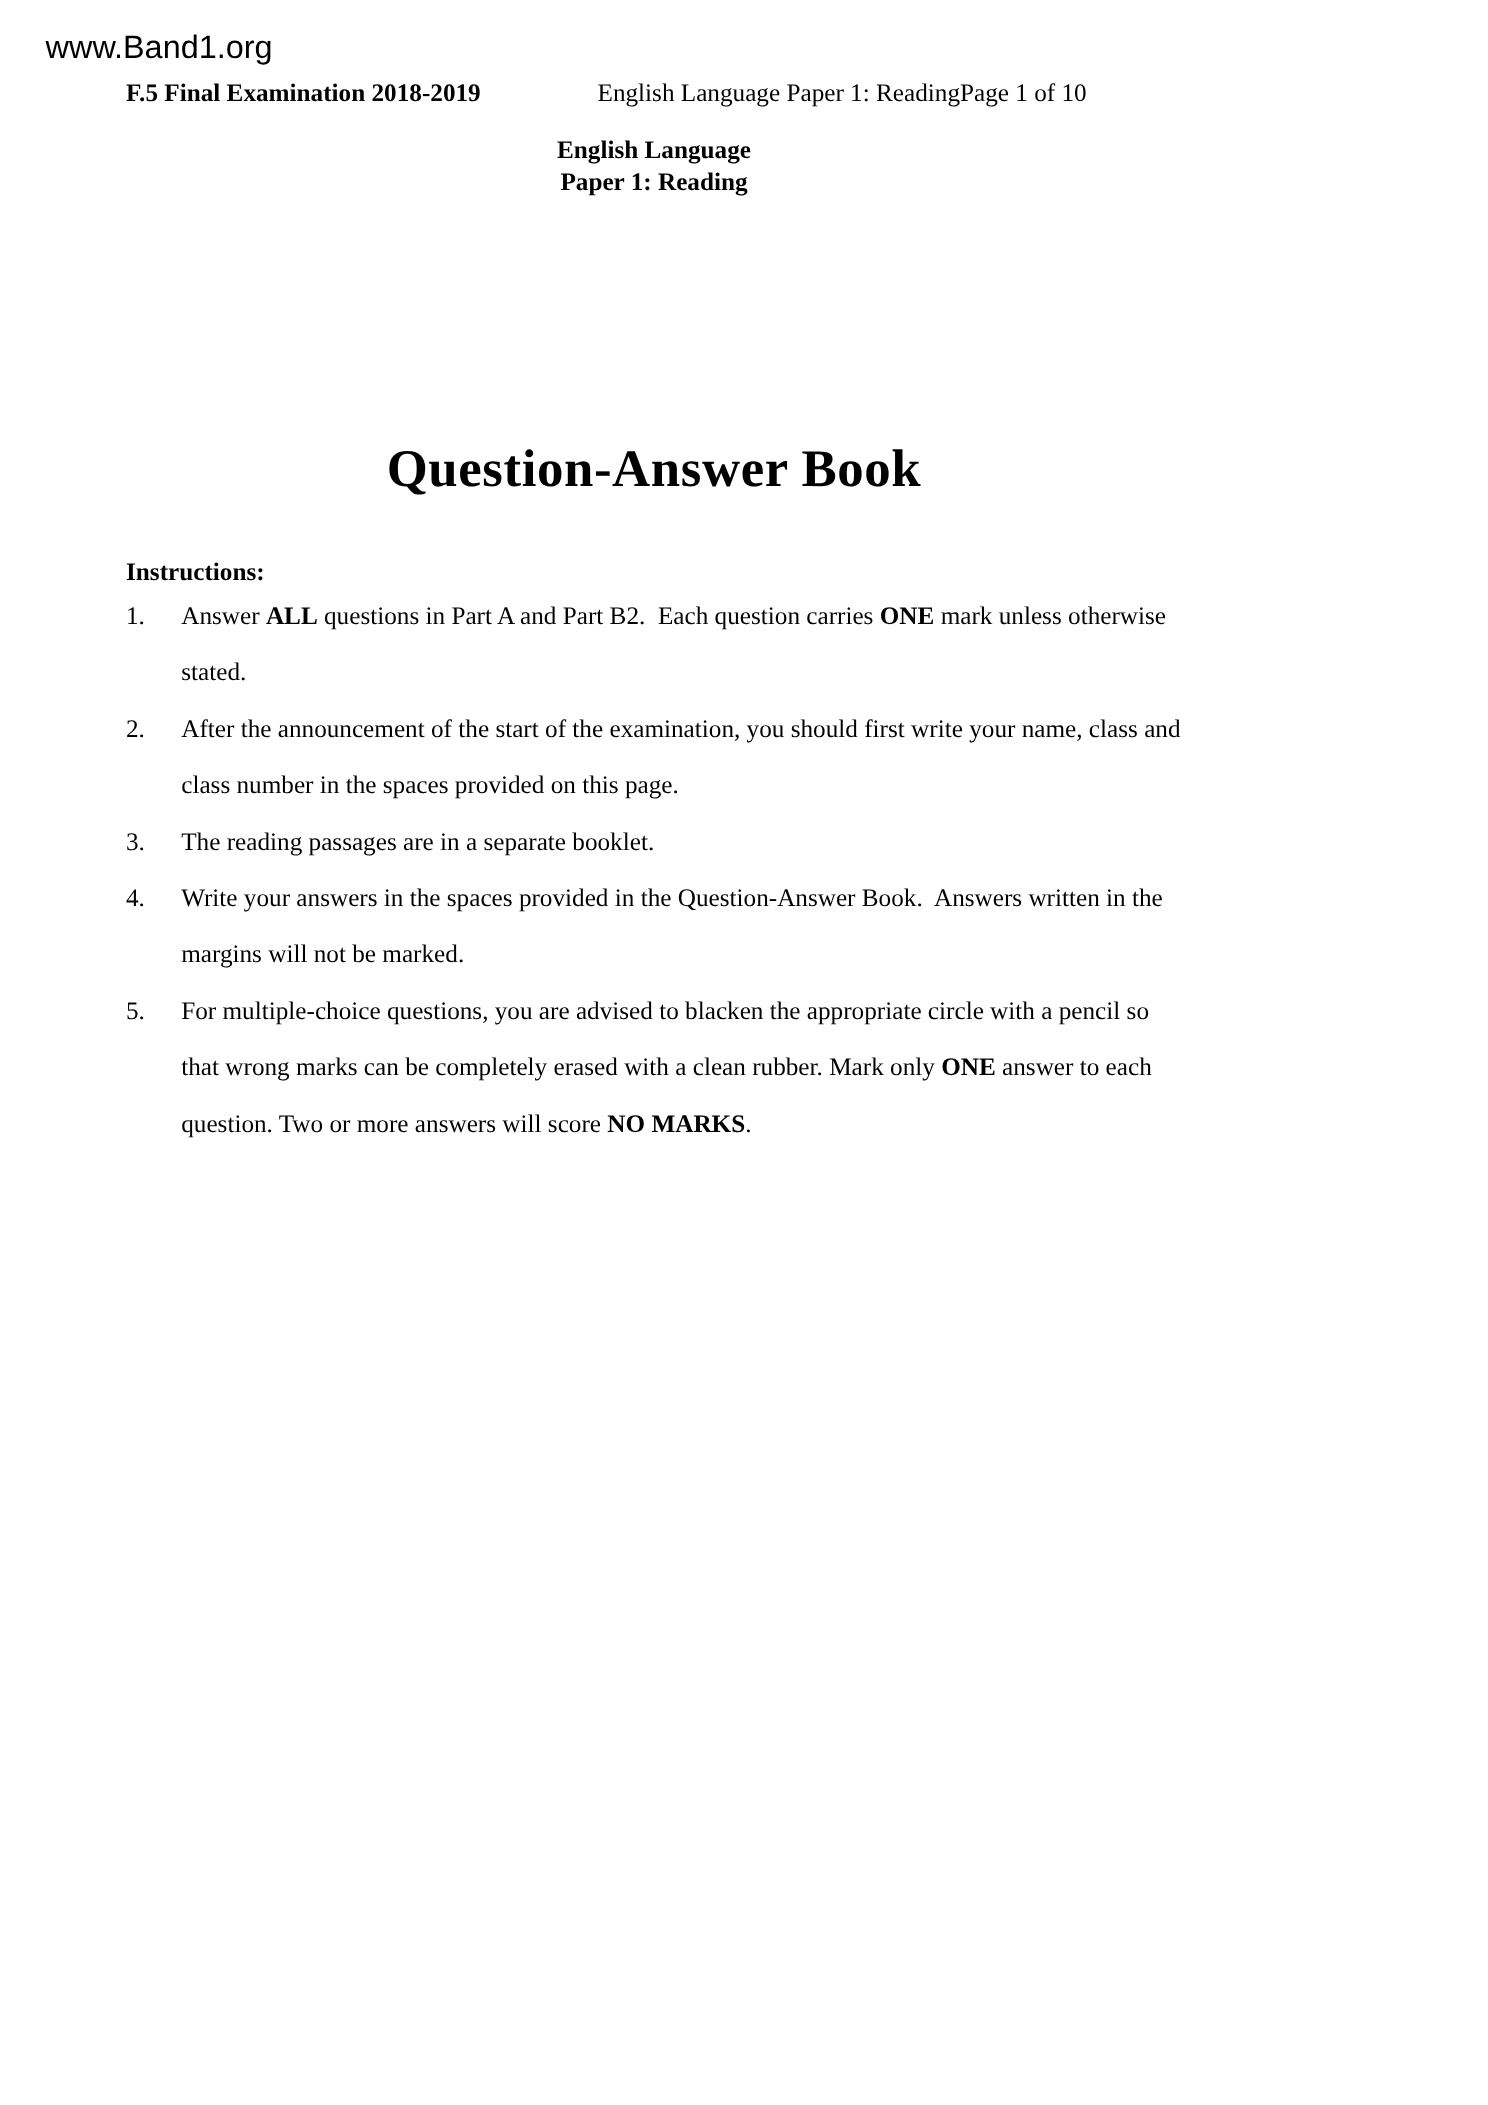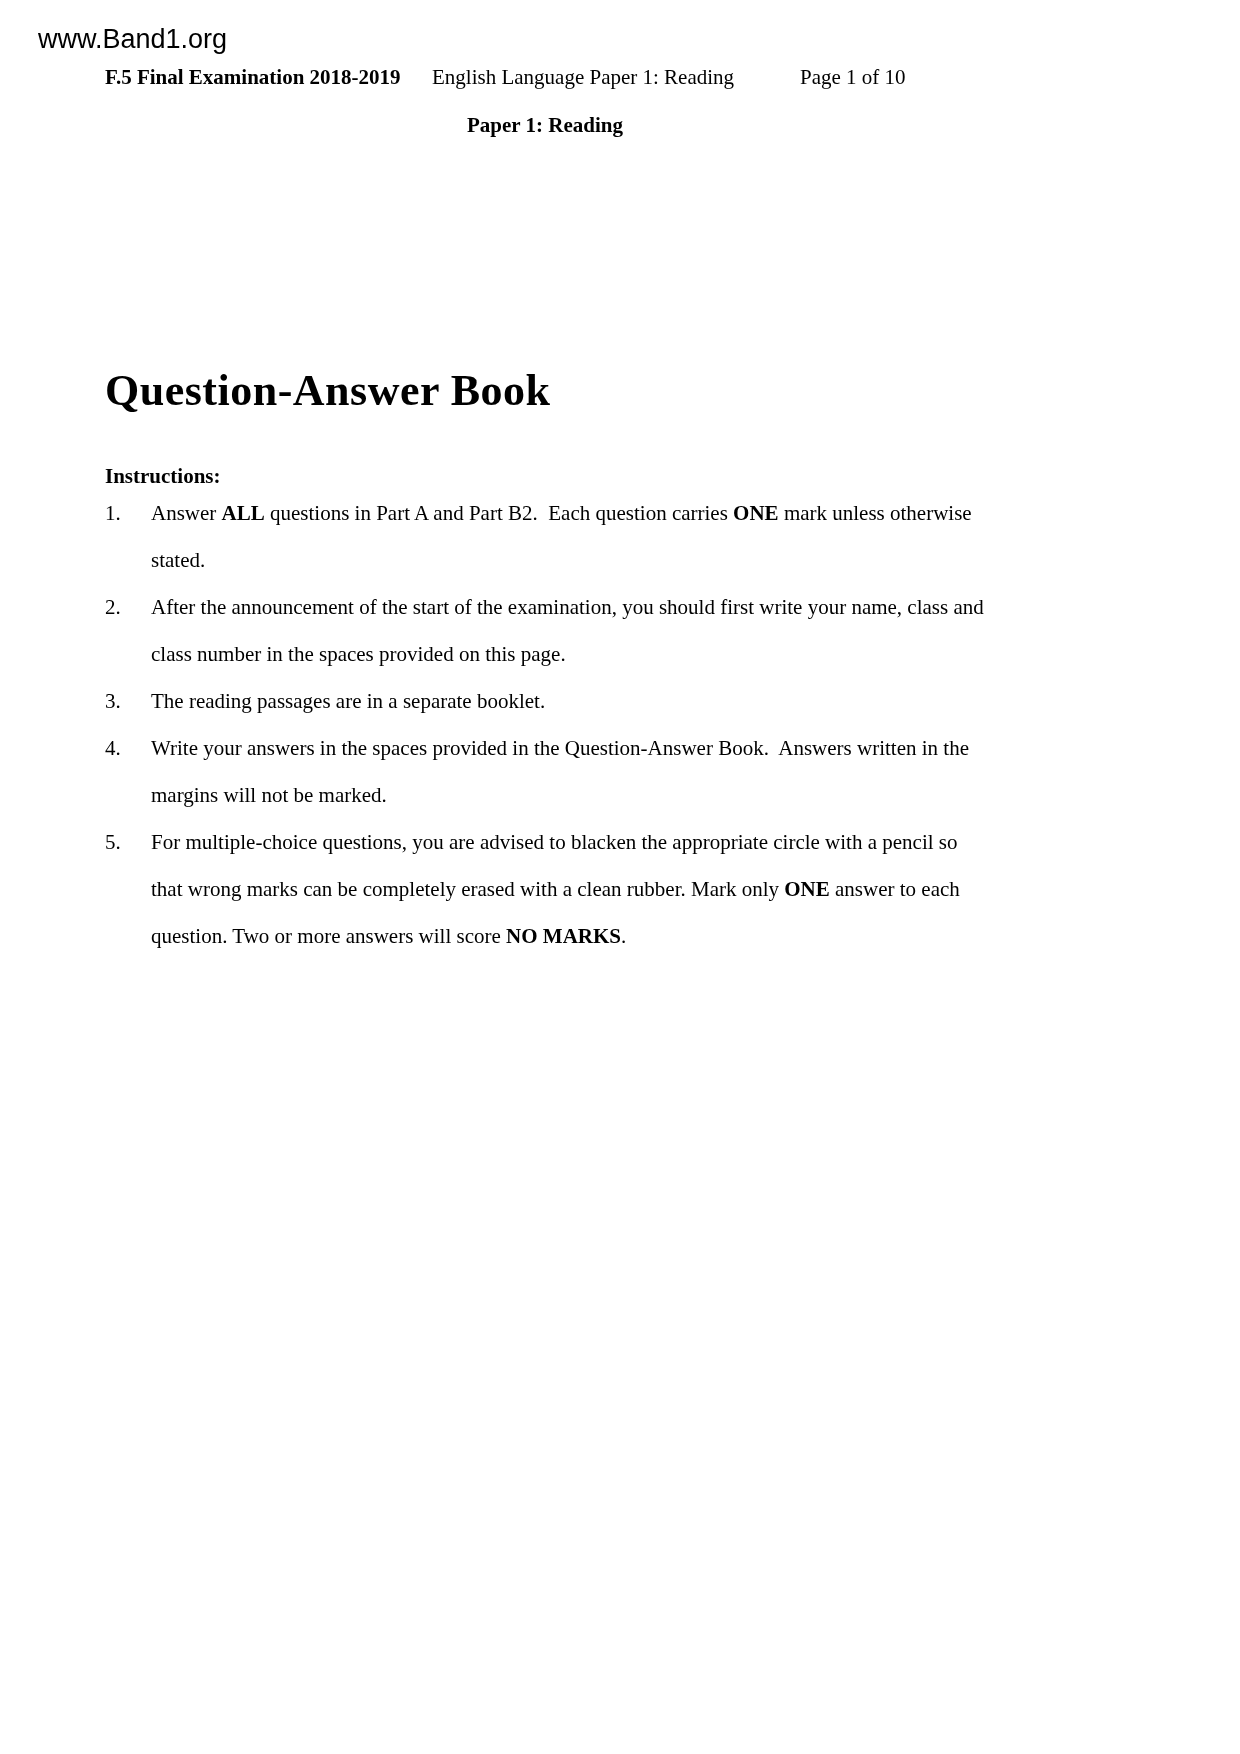--- a/index.html
+++ b/index.html
@@ -26,21 +26,21 @@
   .page-header {
     position: absolute;
     left: 105px;
     top: 64px;
     width: 800px;
     display: flex;
     font-size: 21px;
     line-height: 26px;
   }
   .ph-left { width: 327px; flex: none; font-weight: bold; }
-  .ph-center { width: 368px; flex: none; }
+  .ph-center { width: 368px; flex: none; text-align: right; }
   .ph-right { flex: none; }
   .title-block {
     position: absolute;
     left: 105px;
     top: 112px;
     width: 880px;
     text-align: center;
     font-weight: bold;
     font-size: 21px;
     line-height: 26px;
@@ -74,21 +74,21 @@
   .blank-classno  { width: 44px; }
   .blank-marks    { width: 62px; margin-left: 6px; }
   .blank-paren    { width: 52px; }
   .lbl-marks { margin-left: 12px; }
   .paren-group { margin-left: 36px; }
   .main-title {
     position: absolute;
     left: 105px;
     top: 365px;
     width: 880px;
-    text-align: left;
+    text-align: center;
     font-size: 44px;
     font-weight: bold;
     letter-spacing: 0.5px;
   }
   .instructions {
     position: absolute;
     left: 105px;
     top: 462px;
     width: 888px;
   }
@@ -113,20 +113,21 @@
 
   <div class="watermark">www.Band1.org</div>
 
   <div class="page-header">
     <span class="ph-left">F.5 Final Examination 2018-2019</span>
     <span class="ph-center">English Language Paper 1: Reading</span>
     <span class="ph-right">Page 1 of 10</span>
   </div>
 
   <div class="title-block">
+    <div>English Language</div>
     <div>Paper 1: Reading</div>
   </div>
 
 
 
   <div class="main-title">Question-Answer Book</div>
 
   <div class="instructions">
     <div class="instr-heading">Instructions:</div>
     <div>

